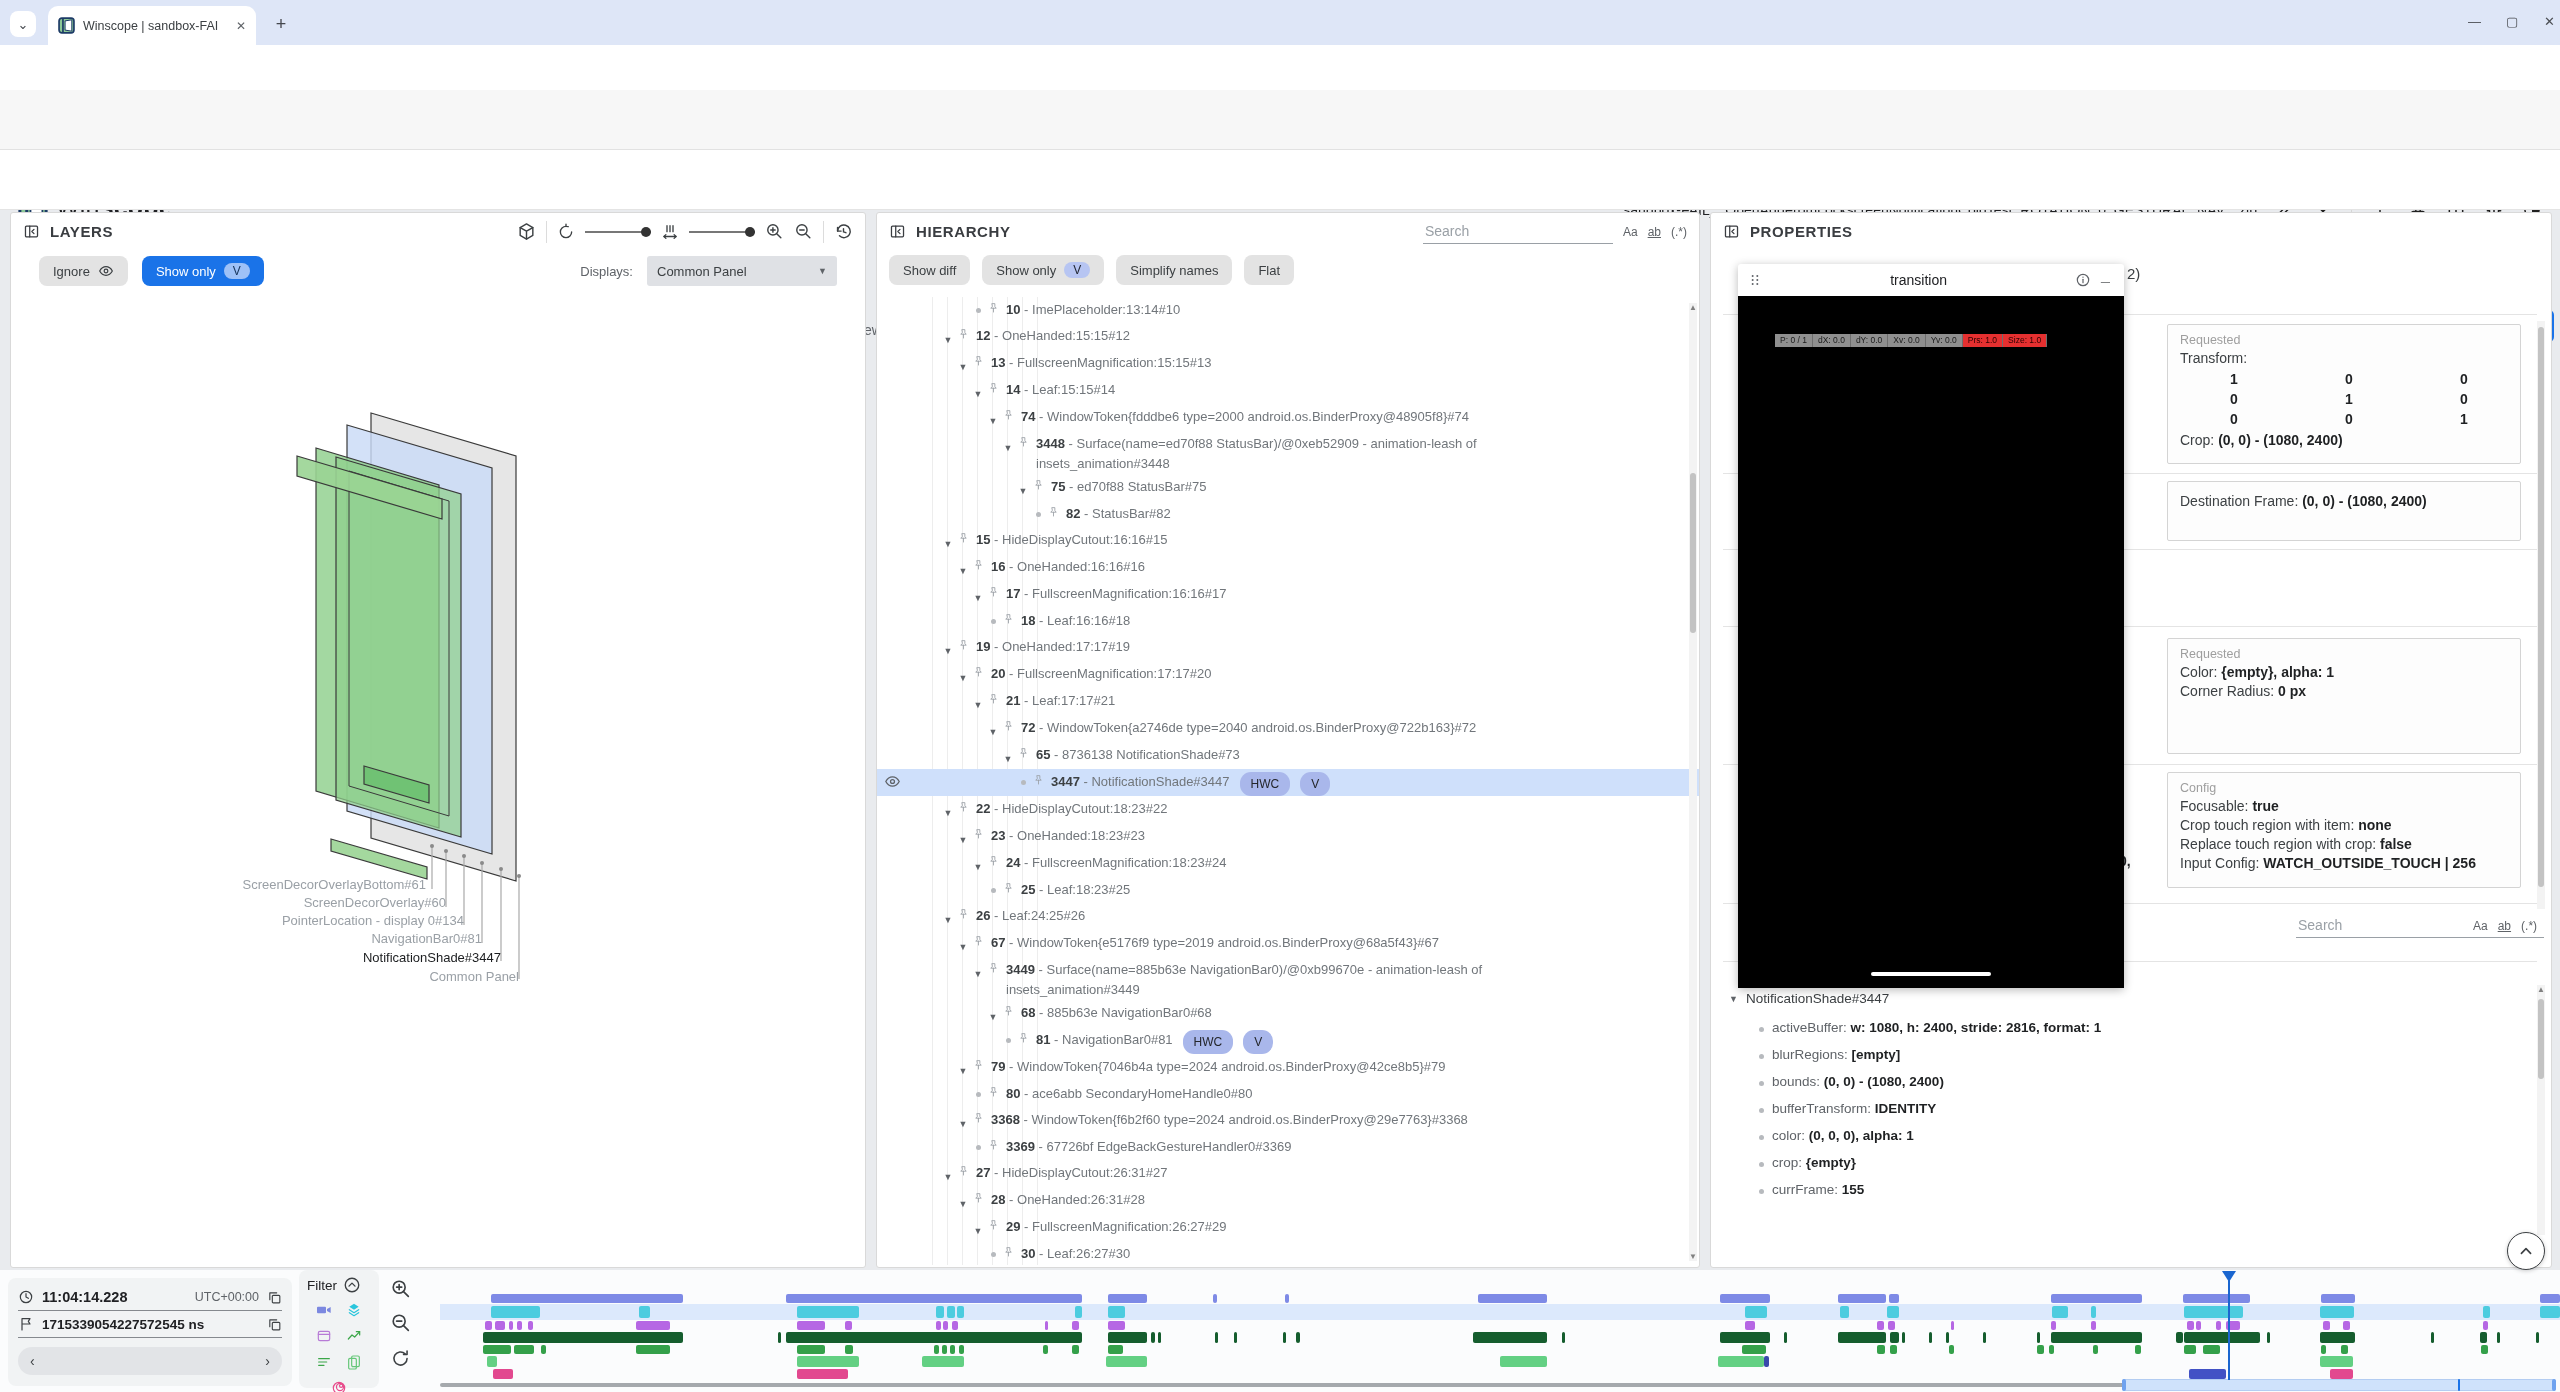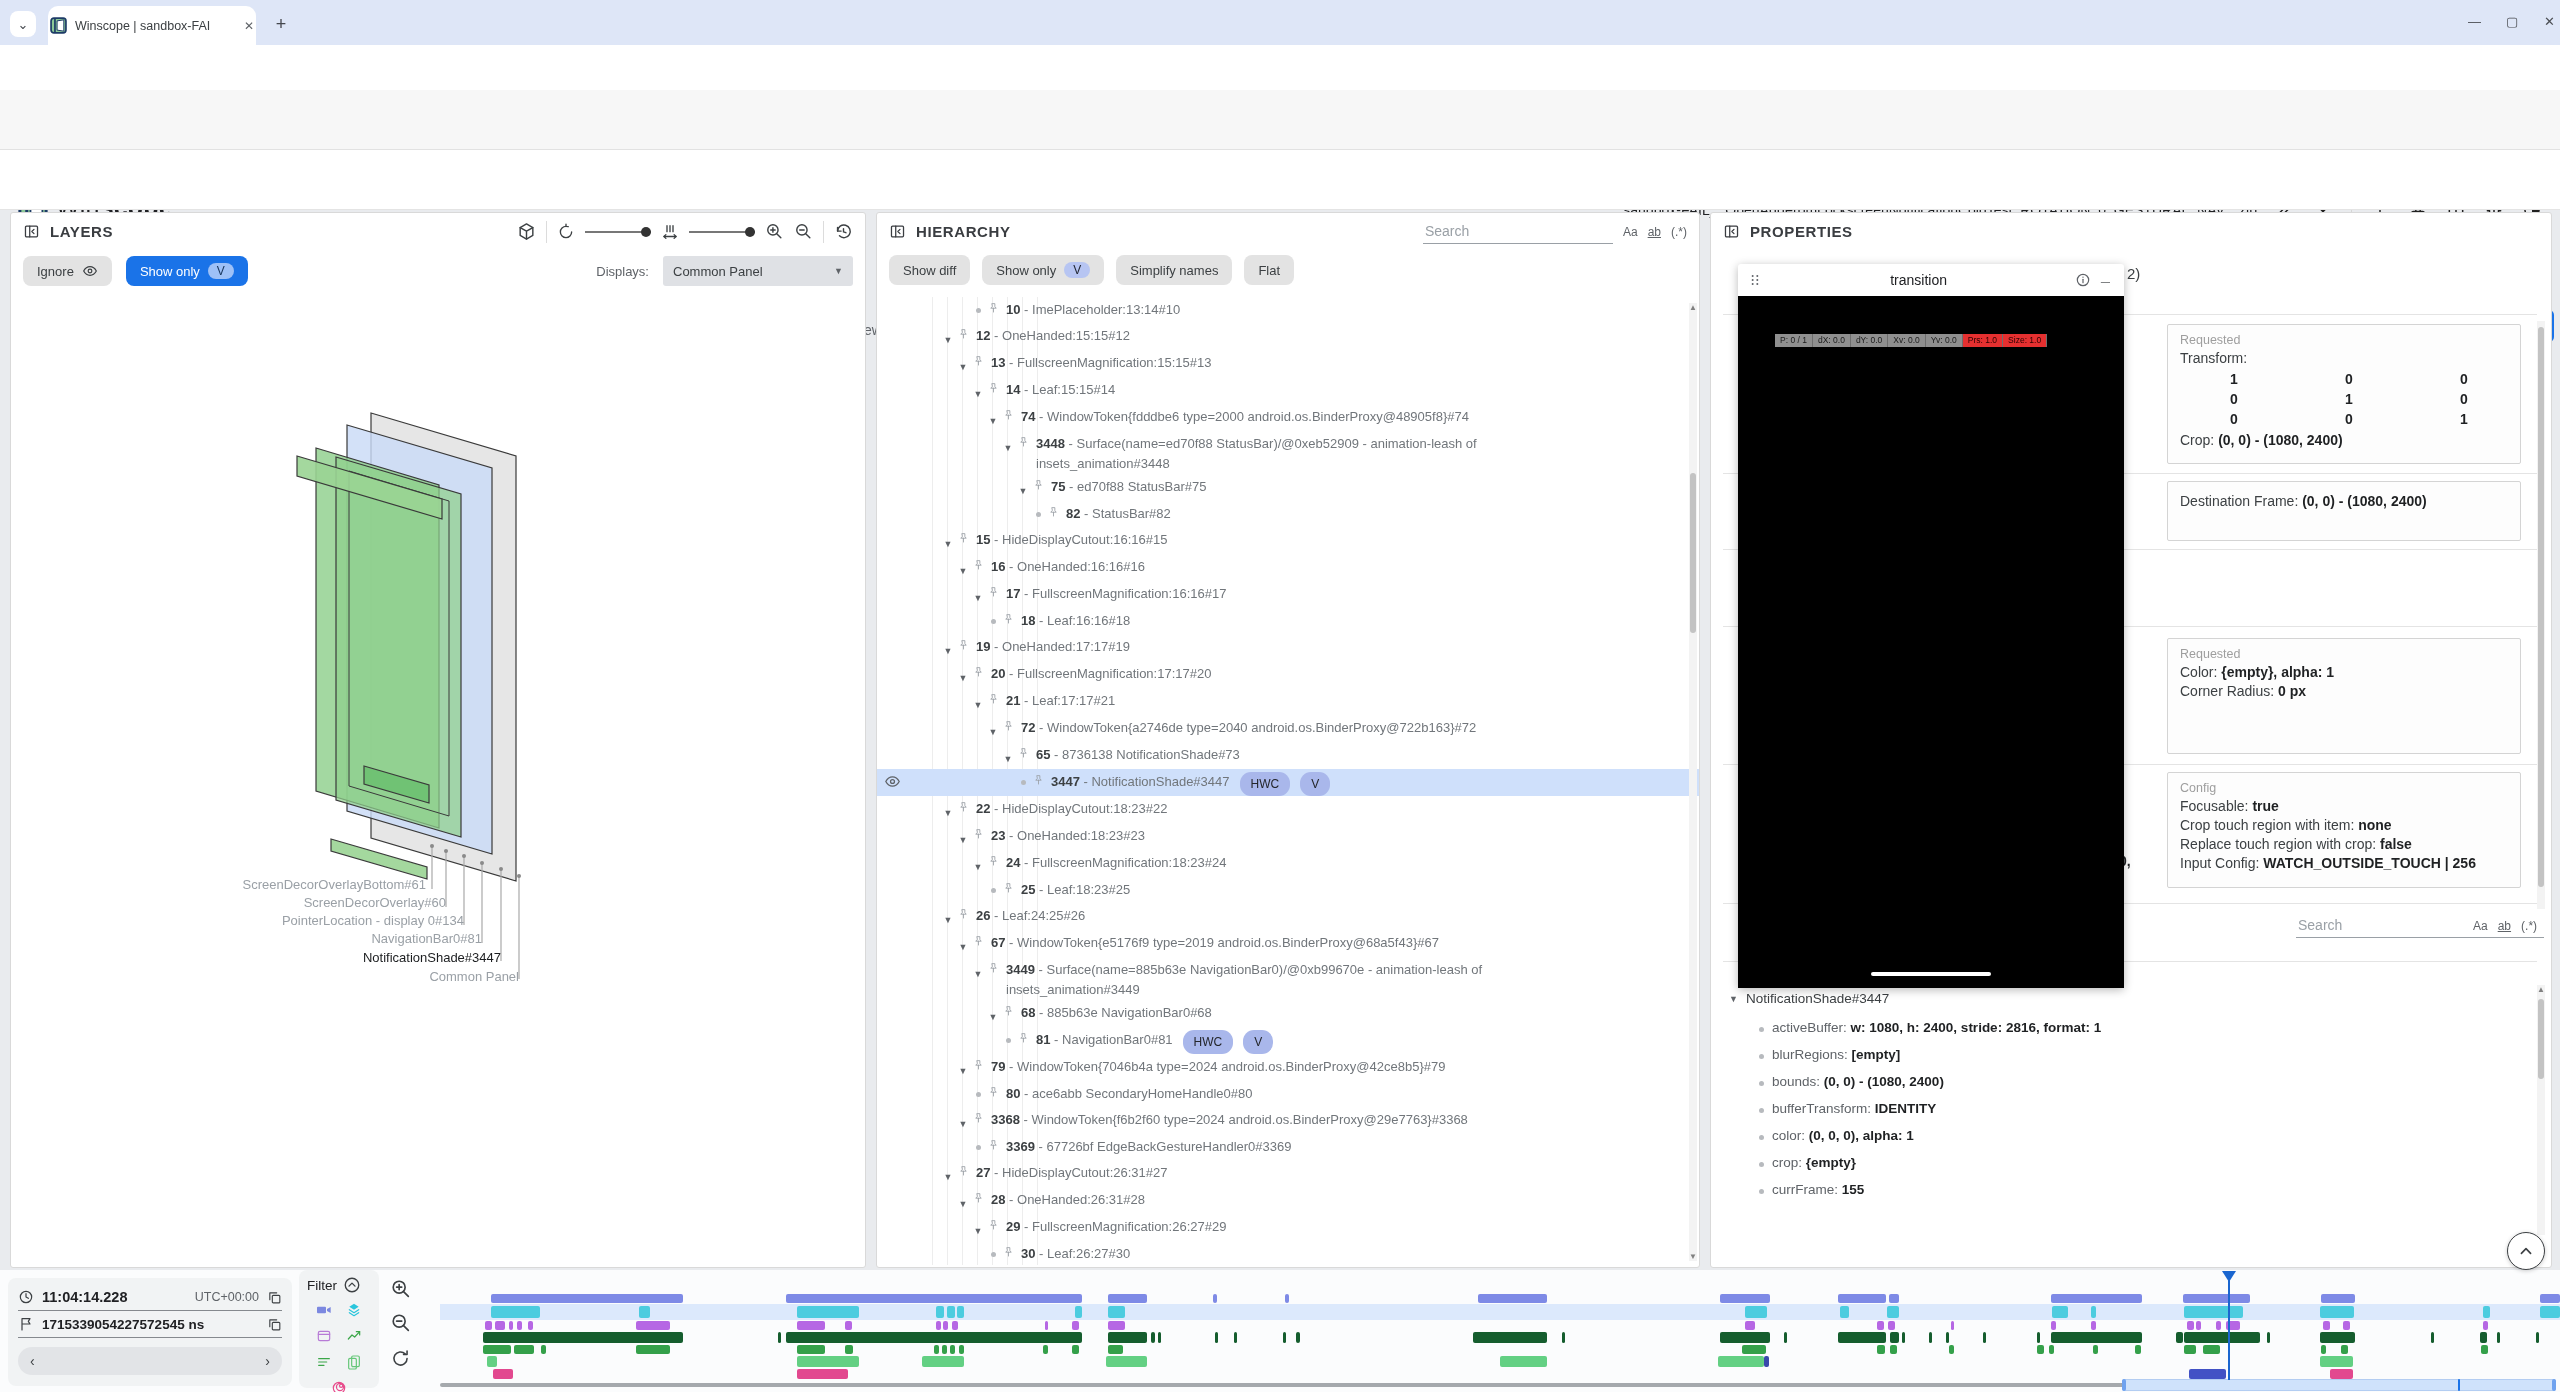--- a/index.html
+++ b/index.html
@@ -5,21 +5,21 @@
   * { margin:0; padding:0; box-sizing:border-box; }
   html,body { width:2560px; height:1392px; }
   body { position:relative; overflow:hidden; background:#e9ebee; font-family:"Liberation Sans",sans-serif; color:#202124; }
   .abs { position:absolute; }
   .flex { display:flex; align-items:center; }
   svg { display:block; }
 
   
   #tabstrip { left:0; top:0; width:2560px; height:45px; background:#dee6f7; }
   #tab-search { left:10px; top:11px; width:26px; height:26px; border-radius:8px; background:#fff; color:#44474d; font-size:13px; justify-content:center; }
-  #btab { left:48px; top:6px; width:208px; height:39px; background:#fff; border-radius:10px 10px 0 0; padding:0 2px; }
+  #btab { left:48px; top:6px; width:208px; height:39px; background:#fff; border-radius:10px 10px 0 0; padding:0 10px; }
   #btab .t { font-size:12.5px; color:#3c4043; margin-left:8px; white-space:nowrap; overflow:hidden; flex:1; }
   #btab .x { color:#5f6368; font-size:12px; margin-left:6px; }
   #newtab { left:268px; top:11px; width:26px; height:26px; color:#44474d; font-size:18px; justify-content:center; }
   .winctl { top:14px; color:#4a4d52; font-size:13px; }
   #toolbar { left:0; top:45px; width:2560px; height:45px; background:#ffffff; }
   .tb-ic { top:55px; color:#5f6368; }
   #omnibox { left:162px; top:51px; width:2116px; height:33px; background:#eef1f6; border-radius:17px; padding:0 14px; }
   #omnibox .url { font-size:13.5px; color:#202124; margin-left:10px; white-space:nowrap; }
   
   #wheader { left:0; top:90px; width:2560px; height:60px; background:#f7f7f7; border-bottom:1px solid #e2e2e2; }
@@ -418,21 +418,21 @@
       </span>
     <span class="vdiv"></span>
     <span>
         <svg viewBox="0 0 24 24" width="19" height="19" style="color:#3c4043" fill="none" stroke="currentColor" stroke-width="1.8" stroke-linecap="round" stroke-linejoin="round">
           <path d="M4.5 11.5a8 8 0 1 1 2.4 6"></path>
           <polyline points="4.5 7 4.5 11.5 9 11.5"></polyline>
           <polyline points="12 8.5 12 12.5 15 13.5"></polyline>
         </svg>
       </span>
   </div>
-  <div class="flex" style="padding:6px 12px;gap:14px">
+  <div class="flex" style="padding:6px 28px;gap:14px">
     <div class="pill">
       <span>Ignore</span>
       <span>
           <svg viewBox="0 0 24 24" width="16" height="16" style="color:#3c4043" fill="none" stroke="currentColor" stroke-width="1.8" stroke-linecap="round" stroke-linejoin="round">
             <path d="M2.5 12S6 5.5 12 5.5 21.5 12 21.5 12 18 18.5 12 18.5 2.5 12 2.5 12Z"></path>
             <circle cx="12" cy="12" r="2.8"></circle>
           </svg>
         </span>
     </div>
     <div class="pill blue">

